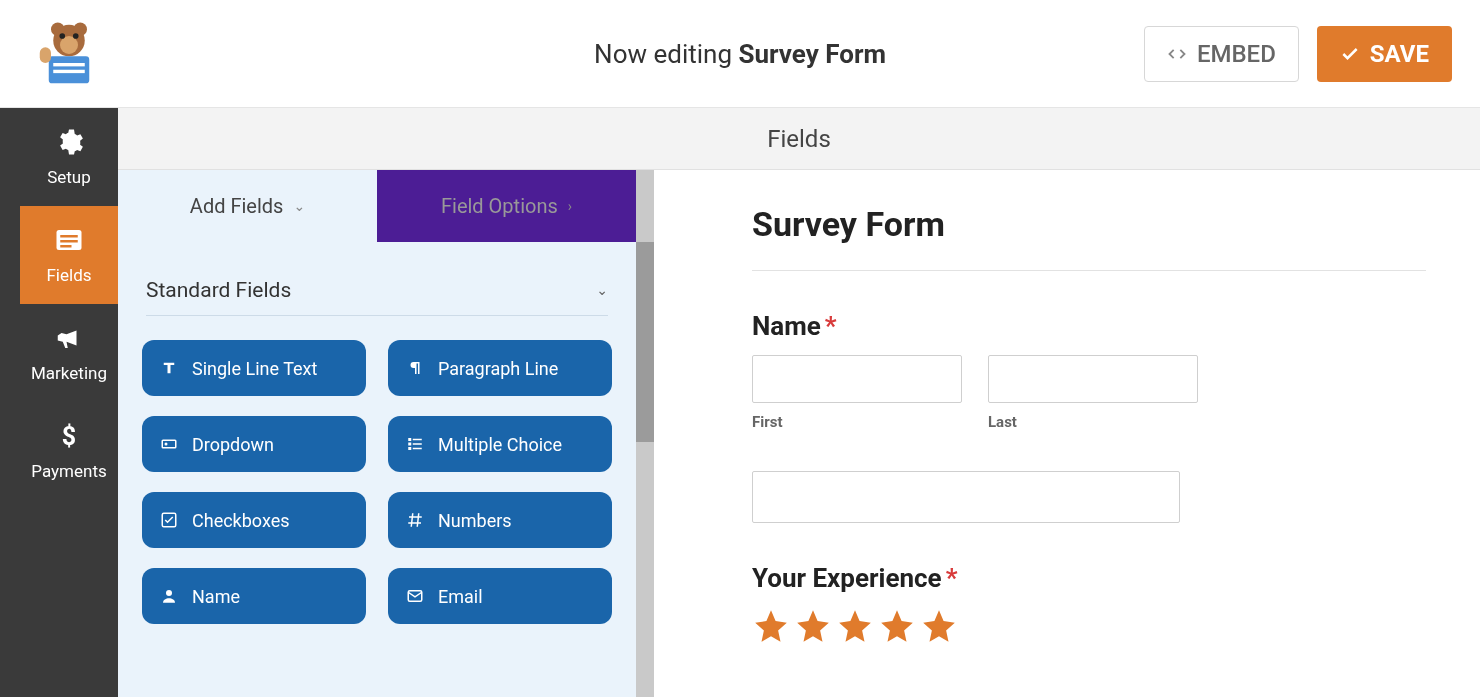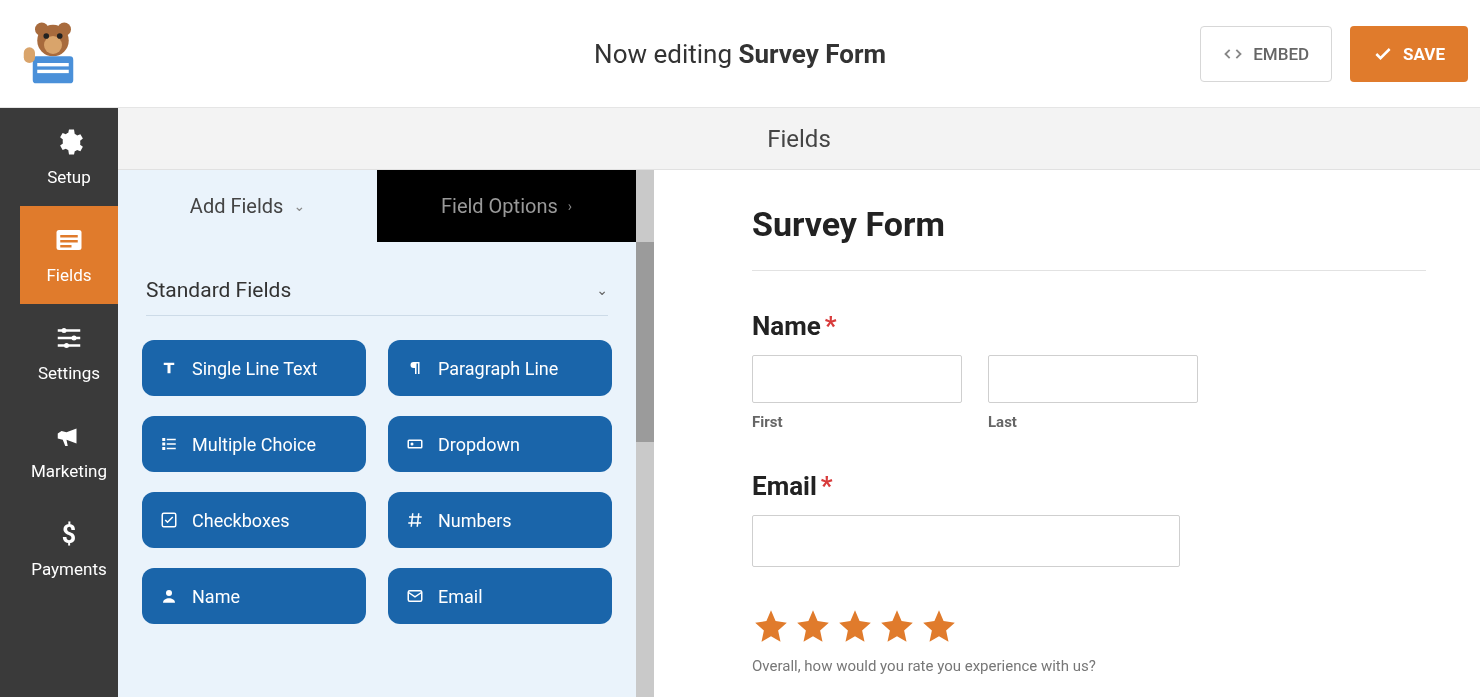--- a/index.html
+++ b/index.html
@@ -2,34 +2,34 @@
 <html><head>
 <meta charset="utf-8">
 <style>
 * { margin: 0; padding: 0; box-sizing: border-box; font-family: -apple-system, BlinkMacSystemFont, "Segoe UI", Roboto, Arial, sans-serif; }
 html, body { width: 1480px; height: 697px; overflow: hidden; background: #fff; }
 
 .topbar {
   height: 108px;
   display: flex;
   align-items: center;
-  padding: 0 12px;
+  padding: 0 28px;
   border-bottom: 1px solid #e5e5e5;
 }
 .logo {
   width: 82px; height: 82px;
   display: flex; align-items: center; justify-content: center;
   margin-right: auto;
 }
 .logo svg { width: 72px; height: 72px; }
 .title-area { position: absolute; left: 50%; transform: translateX(-50%); font-size: 26px; color: #333; }
 .title-area .bold { font-weight: 700; }
 .topbar-actions { display: flex; gap: 18px; margin-left: auto; }
 .btn {
-  height: 56px; padding: 0 22px; font-size: 17px; font-weight: 500;
+  height: 56px; padding: 0 22px; font-size: 24px; font-weight: 500;
   display: flex; align-items: center; gap: 10px; cursor: pointer;
   border-radius: 4px; border: 1px solid transparent;
 }
 .btn-embed { background: #fff; border-color: #d7d7d7; color: #666; }
 .btn-save  { background: #e07b2c; color: #fff; font-weight: 700; }
 .btn svg { width: 20px; height: 20px; }
 
 .panel-title-bar {
   position: absolute; top: 108px; left: 118px; right: 0; height: 62px;
   background: #f3f3f3; border-bottom: 1px solid #e1e1e1;
@@ -52,21 +52,21 @@
   position: absolute; top: 170px; left: 118px; width: 536px; bottom: 0;
   background: #eaf3fb; border-right: 18px solid #c9c9c9;
   display: flex; flex-direction: column;
 }
 .left-tabs { height: 72px; display: flex; }
 .left-tab {
   flex: 1; display: flex; align-items: center; justify-content: center; gap: 10px;
   font-size: 20px; color: #444; cursor: pointer; text-align: center;
 }
 .left-tab .chev { font-size: 14px; color: #888; }
-.left-tab.inactive { background: #000000; color: #999; }
+.left-tab.inactive { background: #4c1d95; color: #999; }
 .left-scroll-gutter { position: absolute; top: 72px; right: -18px; width: 18px; height: 200px; background: #9b9b9b; }
 
 .section-header {
   margin: 36px 28px 0 28px; padding-bottom: 13px;
   display: flex; align-items: center; justify-content: space-between;
   border-bottom: 1px solid #cddbe8; font-size: 21px; color: #333;
 }
 .section-header .chev { color: #666; font-size: 14px; }
 
 .field-grid {
@@ -151,29 +151,20 @@
     <svg viewBox="0 0 24 24">
         <rect x="2" y="4" width="20" height="16" rx="2"></rect>
         <rect x="5" y="8" width="14" height="2" fill="#e07b2c"></rect>
         <rect x="5" y="12" width="14" height="2" fill="#e07b2c"></rect>
         <rect x="5" y="16" width="9" height="2" fill="#e07b2c"></rect>
       </svg>
     <span>Fields</span>
   </div>
   <div class="side-item">
     <svg viewBox="0 0 24 24">
-        <path d="M3 6h18M3 12h18M3 18h18" stroke="#fff" stroke-width="2"></path>
-        <circle cx="8" cy="6" r="2"></circle>
-        <circle cx="16" cy="12" r="2"></circle>
-        <circle cx="10" cy="18" r="2"></circle>
-      </svg>
-    <span>Settings</span>
-  </div>
-  <div class="side-item">
-    <svg viewBox="0 0 24 24">
         <path d="M3 10v4l4 1 2 5h2l-1-5 8 3V6l-8 3-4-1-3 2z"></path>
       </svg>
     <span>Marketing</span>
   </div>
   <div class="side-item">
     <svg viewBox="0 0 24 24">
         <text x="12" y="19" text-anchor="middle" font-size="20" font-weight="700" fill="#fff">$</text>
       </svg>
     <span>Payments</span>
   </div>
@@ -202,39 +193,39 @@
       <svg viewBox="0 0 24 24">
           <path d="M5 5h14v3h-5v11h-4V8H5z"></path>
         </svg>
       <span>Single Line Text</span>
     </div>
     <div class="field-btn">
       <svg viewBox="0 0 24 24">
           <path d="M10 4a4 4 0 000 8h2v8h2V6h2v14h2V4h-8z"></path>
         </svg>
       <span>Paragraph Line</span>
+    </div>
+    <div class="field-btn">
+      <svg viewBox="0 0 24 24">
+          <rect x="3" y="7" width="18" height="10" rx="1" fill="none" stroke="#fff" stroke-width="2"></rect>
+          <path d="M15 10l3 3 3-3" fill="none" stroke="#fff" stroke-width="0"></path>
+          <circle cx="8" cy="12" r="2"></circle>
+        </svg>
+      <span>Dropdown</span>
     </div>
     <div class="field-btn">
       <svg viewBox="0 0 24 24">
           <rect x="3" y="4" width="4" height="4"></rect>
           <rect x="3" y="10" width="4" height="4"></rect>
           <rect x="3" y="16" width="4" height="4"></rect>
           <rect x="9" y="5" width="12" height="2"></rect>
           <rect x="9" y="11" width="12" height="2"></rect>
           <rect x="9" y="17" width="12" height="2"></rect>
         </svg>
       <span>Multiple Choice</span>
-    </div>
-    <div class="field-btn">
-      <svg viewBox="0 0 24 24">
-          <rect x="3" y="7" width="18" height="10" rx="1" fill="none" stroke="#fff" stroke-width="2"></rect>
-          <path d="M15 10l3 3 3-3" fill="none" stroke="#fff" stroke-width="0"></path>
-          <circle cx="8" cy="12" r="2"></circle>
-        </svg>
-      <span>Dropdown</span>
     </div>
     <div class="field-btn">
       <svg viewBox="0 0 24 24">
           <rect x="3" y="3" width="18" height="18" rx="2" fill="none" stroke="#fff" stroke-width="2"></rect>
           <path d="M7 12l3 3 7-7" fill="none" stroke="#fff" stroke-width="2"></path>
         </svg>
       <span>Checkboxes</span>
     </div>
     <div class="field-btn">
       <svg viewBox="0 0 24 24">
@@ -270,36 +261,35 @@
     <div class="name-col">
       <div class="text-input"></div>
       <span class="sub-label">First</span>
     </div>
     <div class="name-col">
       <div class="text-input"></div>
       <span class="sub-label">Last</span>
     </div>
   </div>
 
+  <div class="email-input"></div>
+
   <label class="form-label">
-    <span>Email</span><span class="req">*</span>
+    <span>Your Experience</span><span class="req">*</span>
   </label>
-  <div class="email-input"></div>
-
   <div class="stars">
     <svg viewBox="0 0 24 24">
         <path d="M12 2l2.9 6.9L22 10l-5.5 4.8L18 22l-6-3.5L6 22l1.5-7.2L2 10l7.1-1.1z"></path>
       </svg>
     <svg viewBox="0 0 24 24">
         <path d="M12 2l2.9 6.9L22 10l-5.5 4.8L18 22l-6-3.5L6 22l1.5-7.2L2 10l7.1-1.1z"></path>
       </svg>
     <svg viewBox="0 0 24 24">
         <path d="M12 2l2.9 6.9L22 10l-5.5 4.8L18 22l-6-3.5L6 22l1.5-7.2L2 10l7.1-1.1z"></path>
       </svg>
     <svg viewBox="0 0 24 24">
         <path d="M12 2l2.9 6.9L22 10l-5.5 4.8L18 22l-6-3.5L6 22l1.5-7.2L2 10l7.1-1.1z"></path>
       </svg>
     <svg viewBox="0 0 24 24">
         <path d="M12 2l2.9 6.9L22 10l-5.5 4.8L18 22l-6-3.5L6 22l1.5-7.2L2 10l7.1-1.1z"></path>
       </svg>
   </div>
-  <div class="exp-desc">Overall, how would you rate you experience with us?</div>
 </div>
 
 </body></html>

